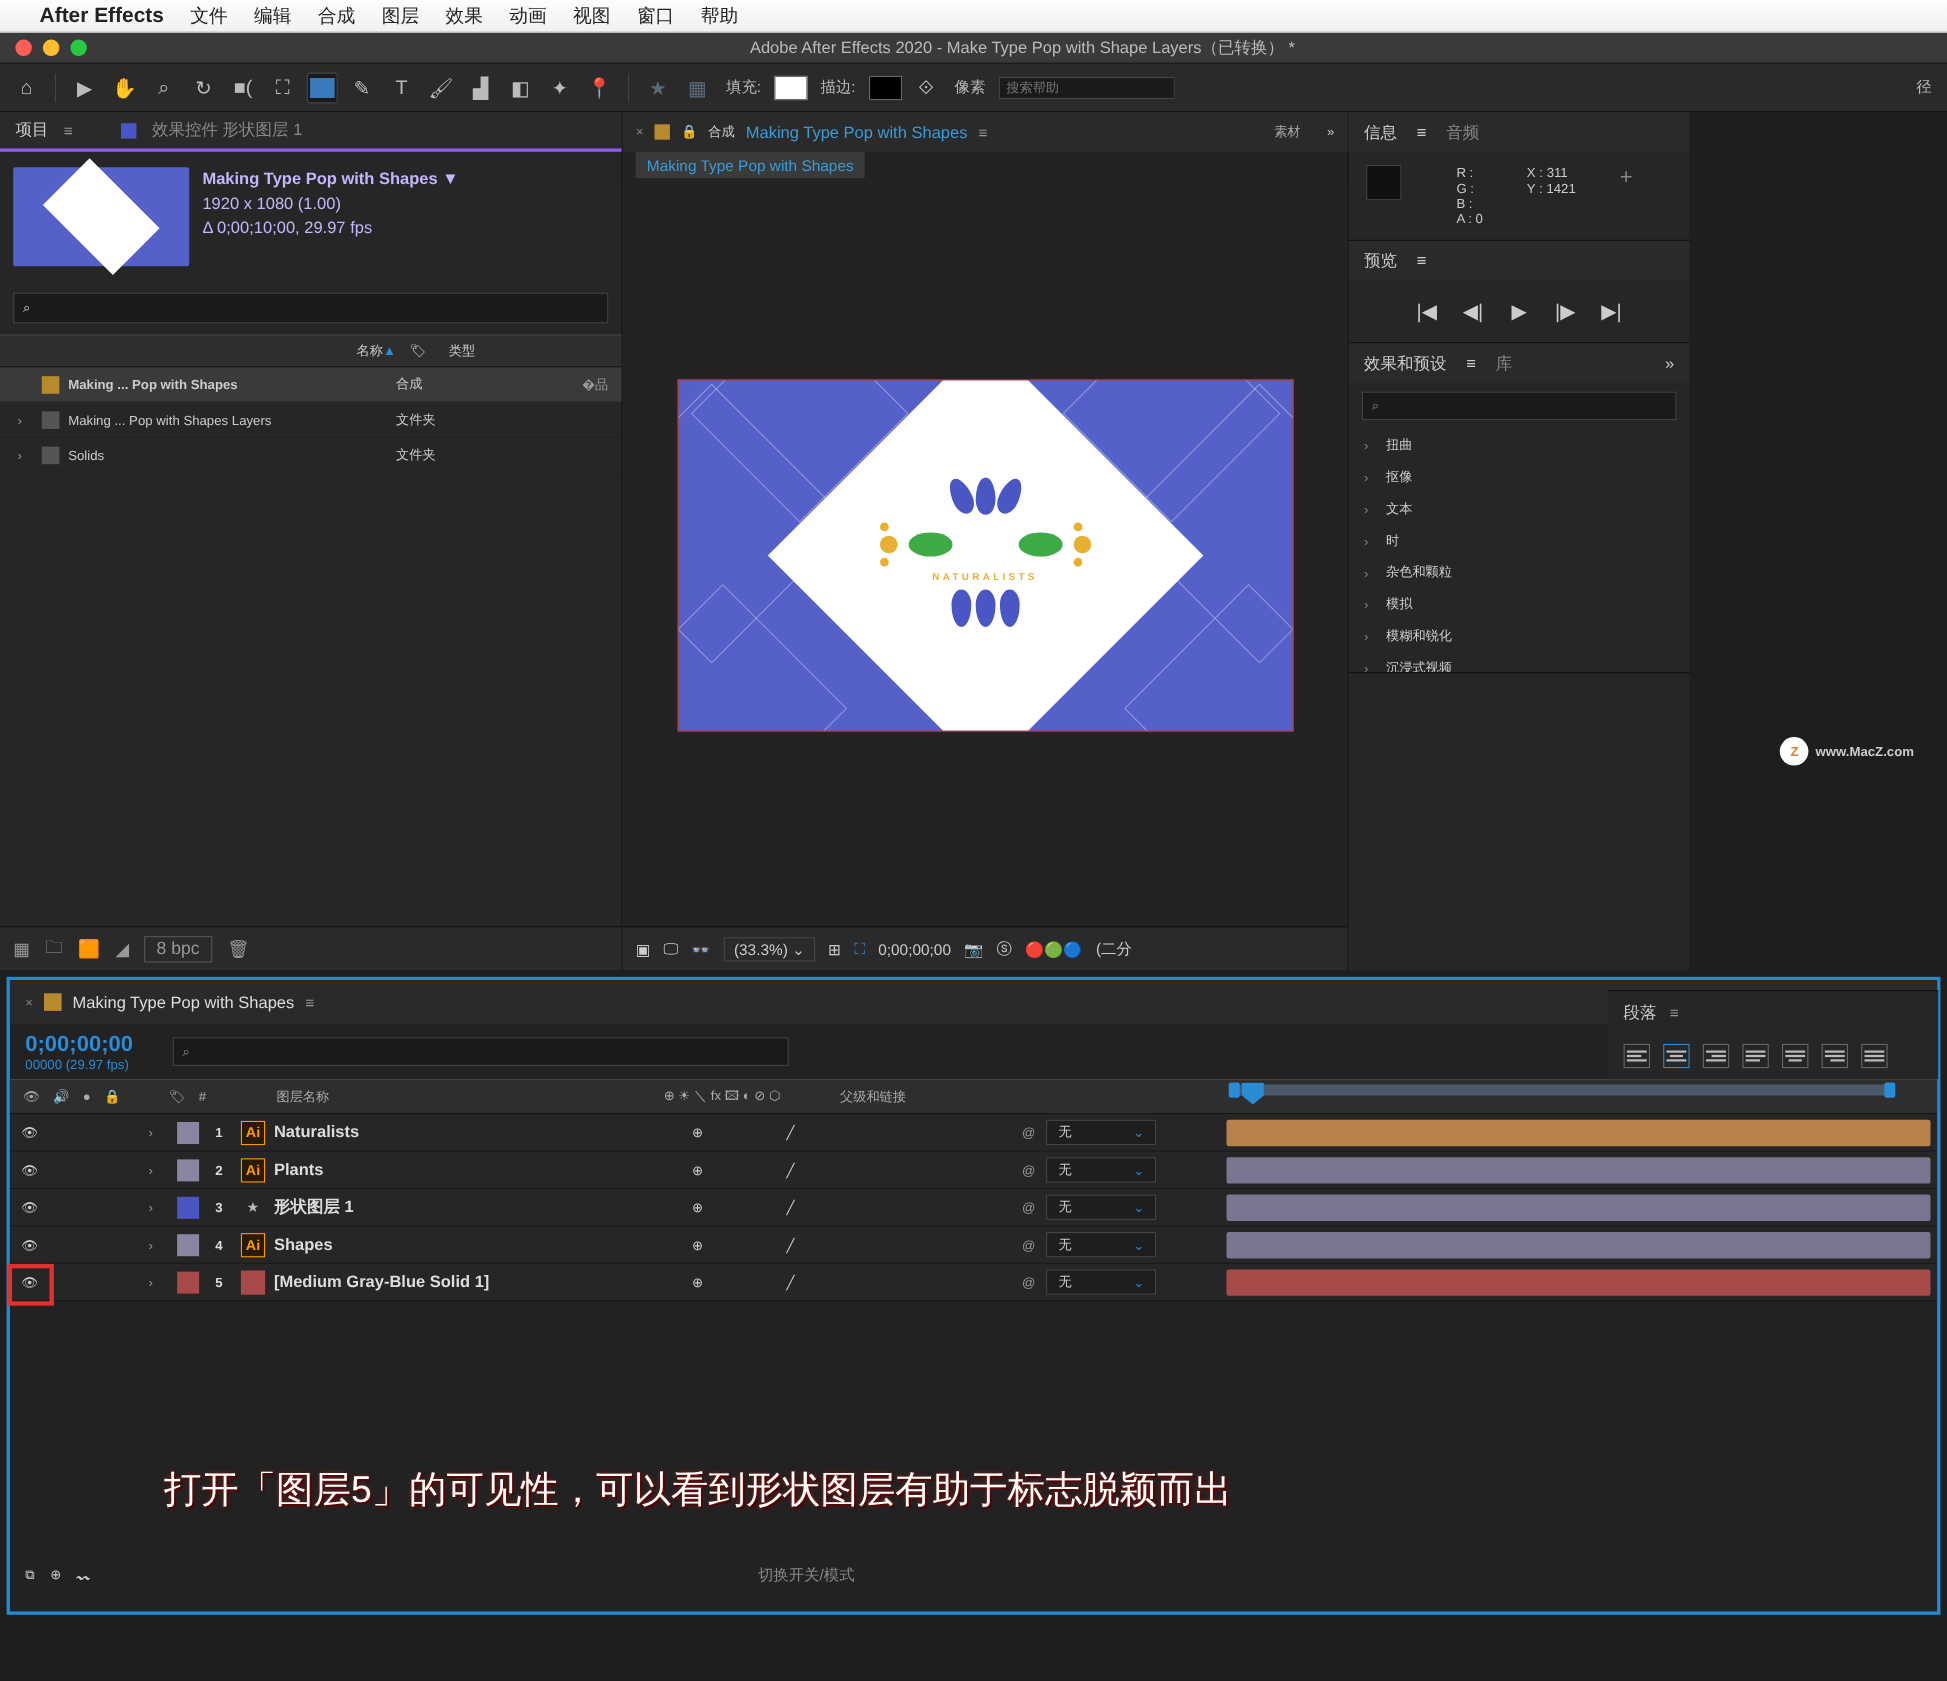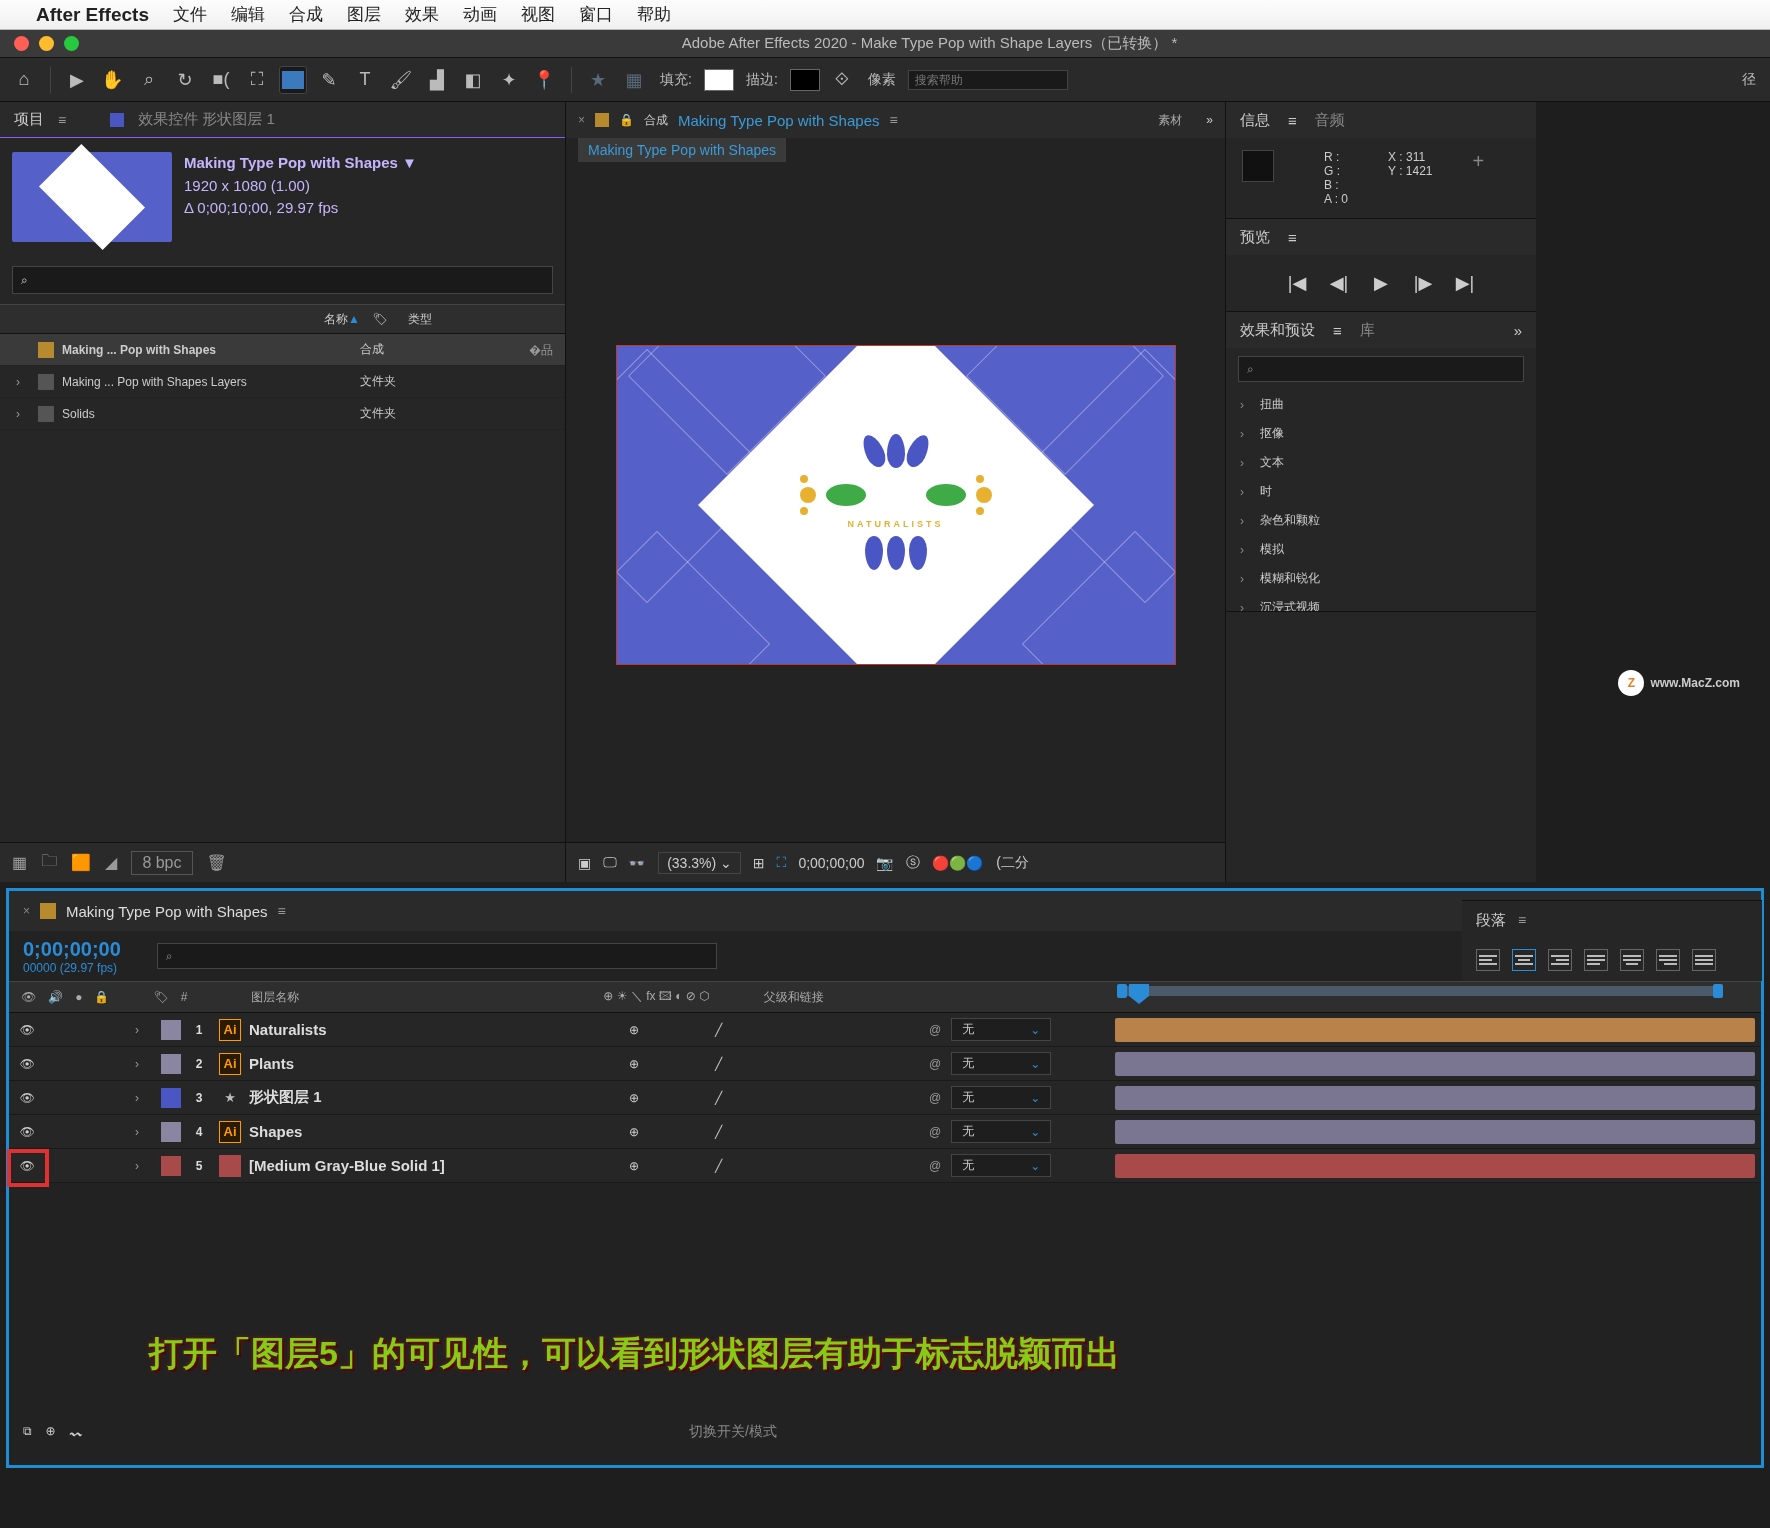--- a/index.html
+++ b/index.html
@@ -15,21 +15,21 @@
 .toolbar{height:44px;background:#2a2a2a;border-bottom:1px solid #111;display:flex;align-items:center;padding:0 10px;gap:8px}
 .tbtn{width:28px;height:28px;display:inline-flex;align-items:center;justify-content:center;color:#bbb;font-size:18px;border-radius:3px}
 .tbtn.active{background:#1a1a1a;border:1px solid #444}
 .rectbtn{width:22px;height:18px;border:2px solid #3a7abd;background:#3a7abd}
 .tsep{width:1px;height:26px;background:#444;margin:0 4px}
 .tlabel{color:#bbb;font-size:14px;margin:0 4px}
 .swatch{width:30px;height:22px;border:1px solid #666}.white{background:#fff}.black{background:#000}
 .searchhelp{width:160px;height:20px;background:#1a1a1a;border:1px solid #444;padding:2px 6px;color:#999}
 .main{display:flex;height:780px}
 .left{width:566px;background:#262626;border-right:1px solid #111;display:flex;flex-direction:column}
-.panel-tabs{height:36px;background:#2a2a2a;display:flex;align-items:center;gap:12px;padding:0 12px;border-bottom:1px solid #8b5cf6}
+.panel-tabs{height:36px;background:#2a2a2a;display:flex;align-items:center;gap:12px;padding:0 12px;border-bottom:3px solid #8b5cf6}
 .ptab{color:#ccc;font-size:15px;padding:4px 2px}
 .ptab.dim{color:#888}
 .menuico{color:#999;font-size:14px}
 .projhead{display:flex;gap:12px;padding:14px 12px}
 .thumb{width:160px;height:90px;background:#5560c9;border-radius:2px;display:flex;align-items:center;justify-content:center}
 .thumb-inner{width:90px;height:60px;background:#fff;transform:rotate(45deg)}
 .projmeta div{font-size:15px;line-height:1.5;color:#c4b5fd}
 .projmeta .t{font-weight:600}
 .psearch{margin:10px 12px;height:28px;background:#1a1a1a;border:1px solid #444;display:flex;align-items:center;padding:0 8px;color:#888}
 .phead{height:30px;background:#2e2e2e;display:flex;align-items:center;border-top:1px solid #444;border-bottom:1px solid #111;font-size:14px}
@@ -123,21 +123,21 @@
 .b-orange{background:#b8824a}.b-purple{background:#7a7590}.b-red{background:#a84a4a}
 .vis-hl{position:absolute;border:4px solid #e03030;width:42px;height:38px;z-index:5}
 .para{position:absolute;right:8px;top:900px;width:300px;background:#262626;border-top:1px solid #111}
 .para .rhead2{height:38px;display:flex;align-items:center;gap:12px;padding:0 14px}
 .para .align{display:flex;gap:12px;padding:10px 14px}
 .para .align span{width:24px;height:22px;border:1px solid #666;display:inline-flex;flex-direction:column;justify-content:center;gap:2px;padding:2px}
 .para .align span i{height:2px;background:#bbb;display:block}
 .para .align .on{border-color:#2a8cd6}
 .para .vals{padding:8px 14px;display:grid;grid-template-columns:1fr 1fr;gap:10px;font-size:14px}
 .para .vals div span{color:#2a8cd6}
-.caption{position:absolute;left:140px;bottom:88px;font-size:34px;font-weight:700;color:#84cc16;text-shadow:0 0 4px #8b1a12,2px 2px 0 #400}
+.caption{position:absolute;left:140px;bottom:88px;font-size:34px;font-weight:400;color:#ffffff;text-shadow:0 0 4px #8b1a12,2px 2px 0 #400}
 .botfoot{position:absolute;left:14px;bottom:24px;display:flex;gap:14px;color:#888;font-size:16px}
 .botfoot2{position:absolute;left:680px;bottom:24px;color:#888;font-size:14px}
 .spiral{color:#999}
 .chev{color:#2a8cd6;font-size:12px}
 </style>
 </head>
 <body>
 
 <div class="menubar">
   <span class="apple"></span>

